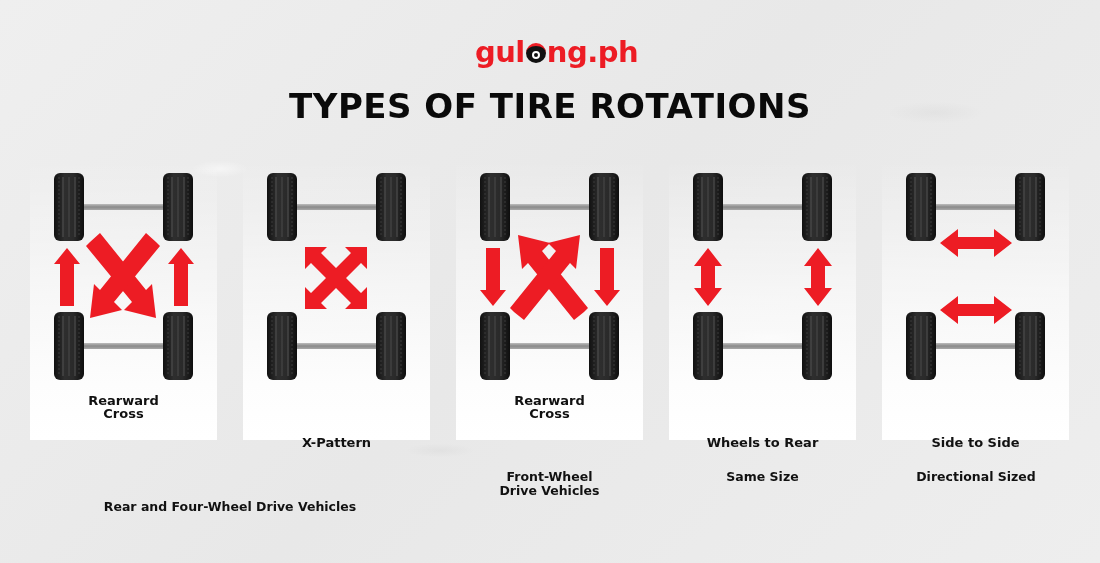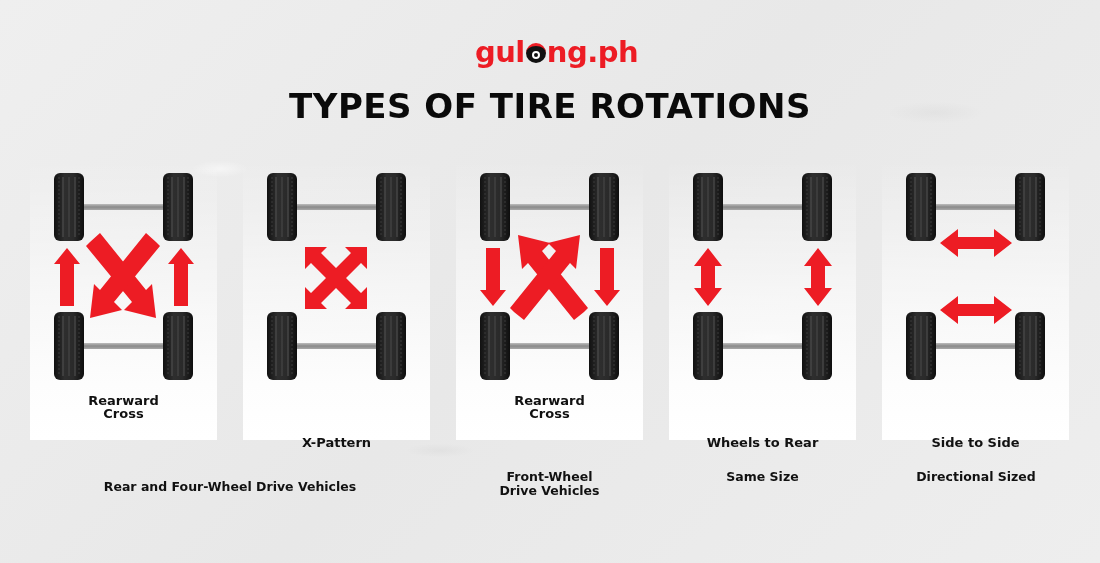--- a/index.html
+++ b/index.html
@@ -161,21 +161,21 @@
     <g fill="#ed1c24">
       <polygon points="58,83 76,69 76,77 112,77 112,69 130,83 112,97 112,89 76,89 76,97"></polygon>
       <polygon points="58,150 76,136 76,144 112,144 112,136 130,150 112,164 112,156 76,156 76,164"></polygon>
     </g>
   </svg>
   <div class="card-label single">
     <div>Side to Side</div>
   </div>
 </div>
 
-<div class="caption" style="left:30px; width:400px; top:480px;">
+<div class="caption" style="left:30px; width:400px; top:500px;">
   <div>Rear and Four-Wheel Drive Vehicles</div>
 </div>
 <div class="caption" style="left:456px; width:187px; top:470px;">
   <div>Front-Wheel</div>
   <div>Drive Vehicles</div>
 </div>
 <div class="caption" style="left:660px; width:205px; top:470px;">
   <div>Same Size</div>
 </div>
 <div class="caption" style="left:866px; width:220px; top:470px;">

